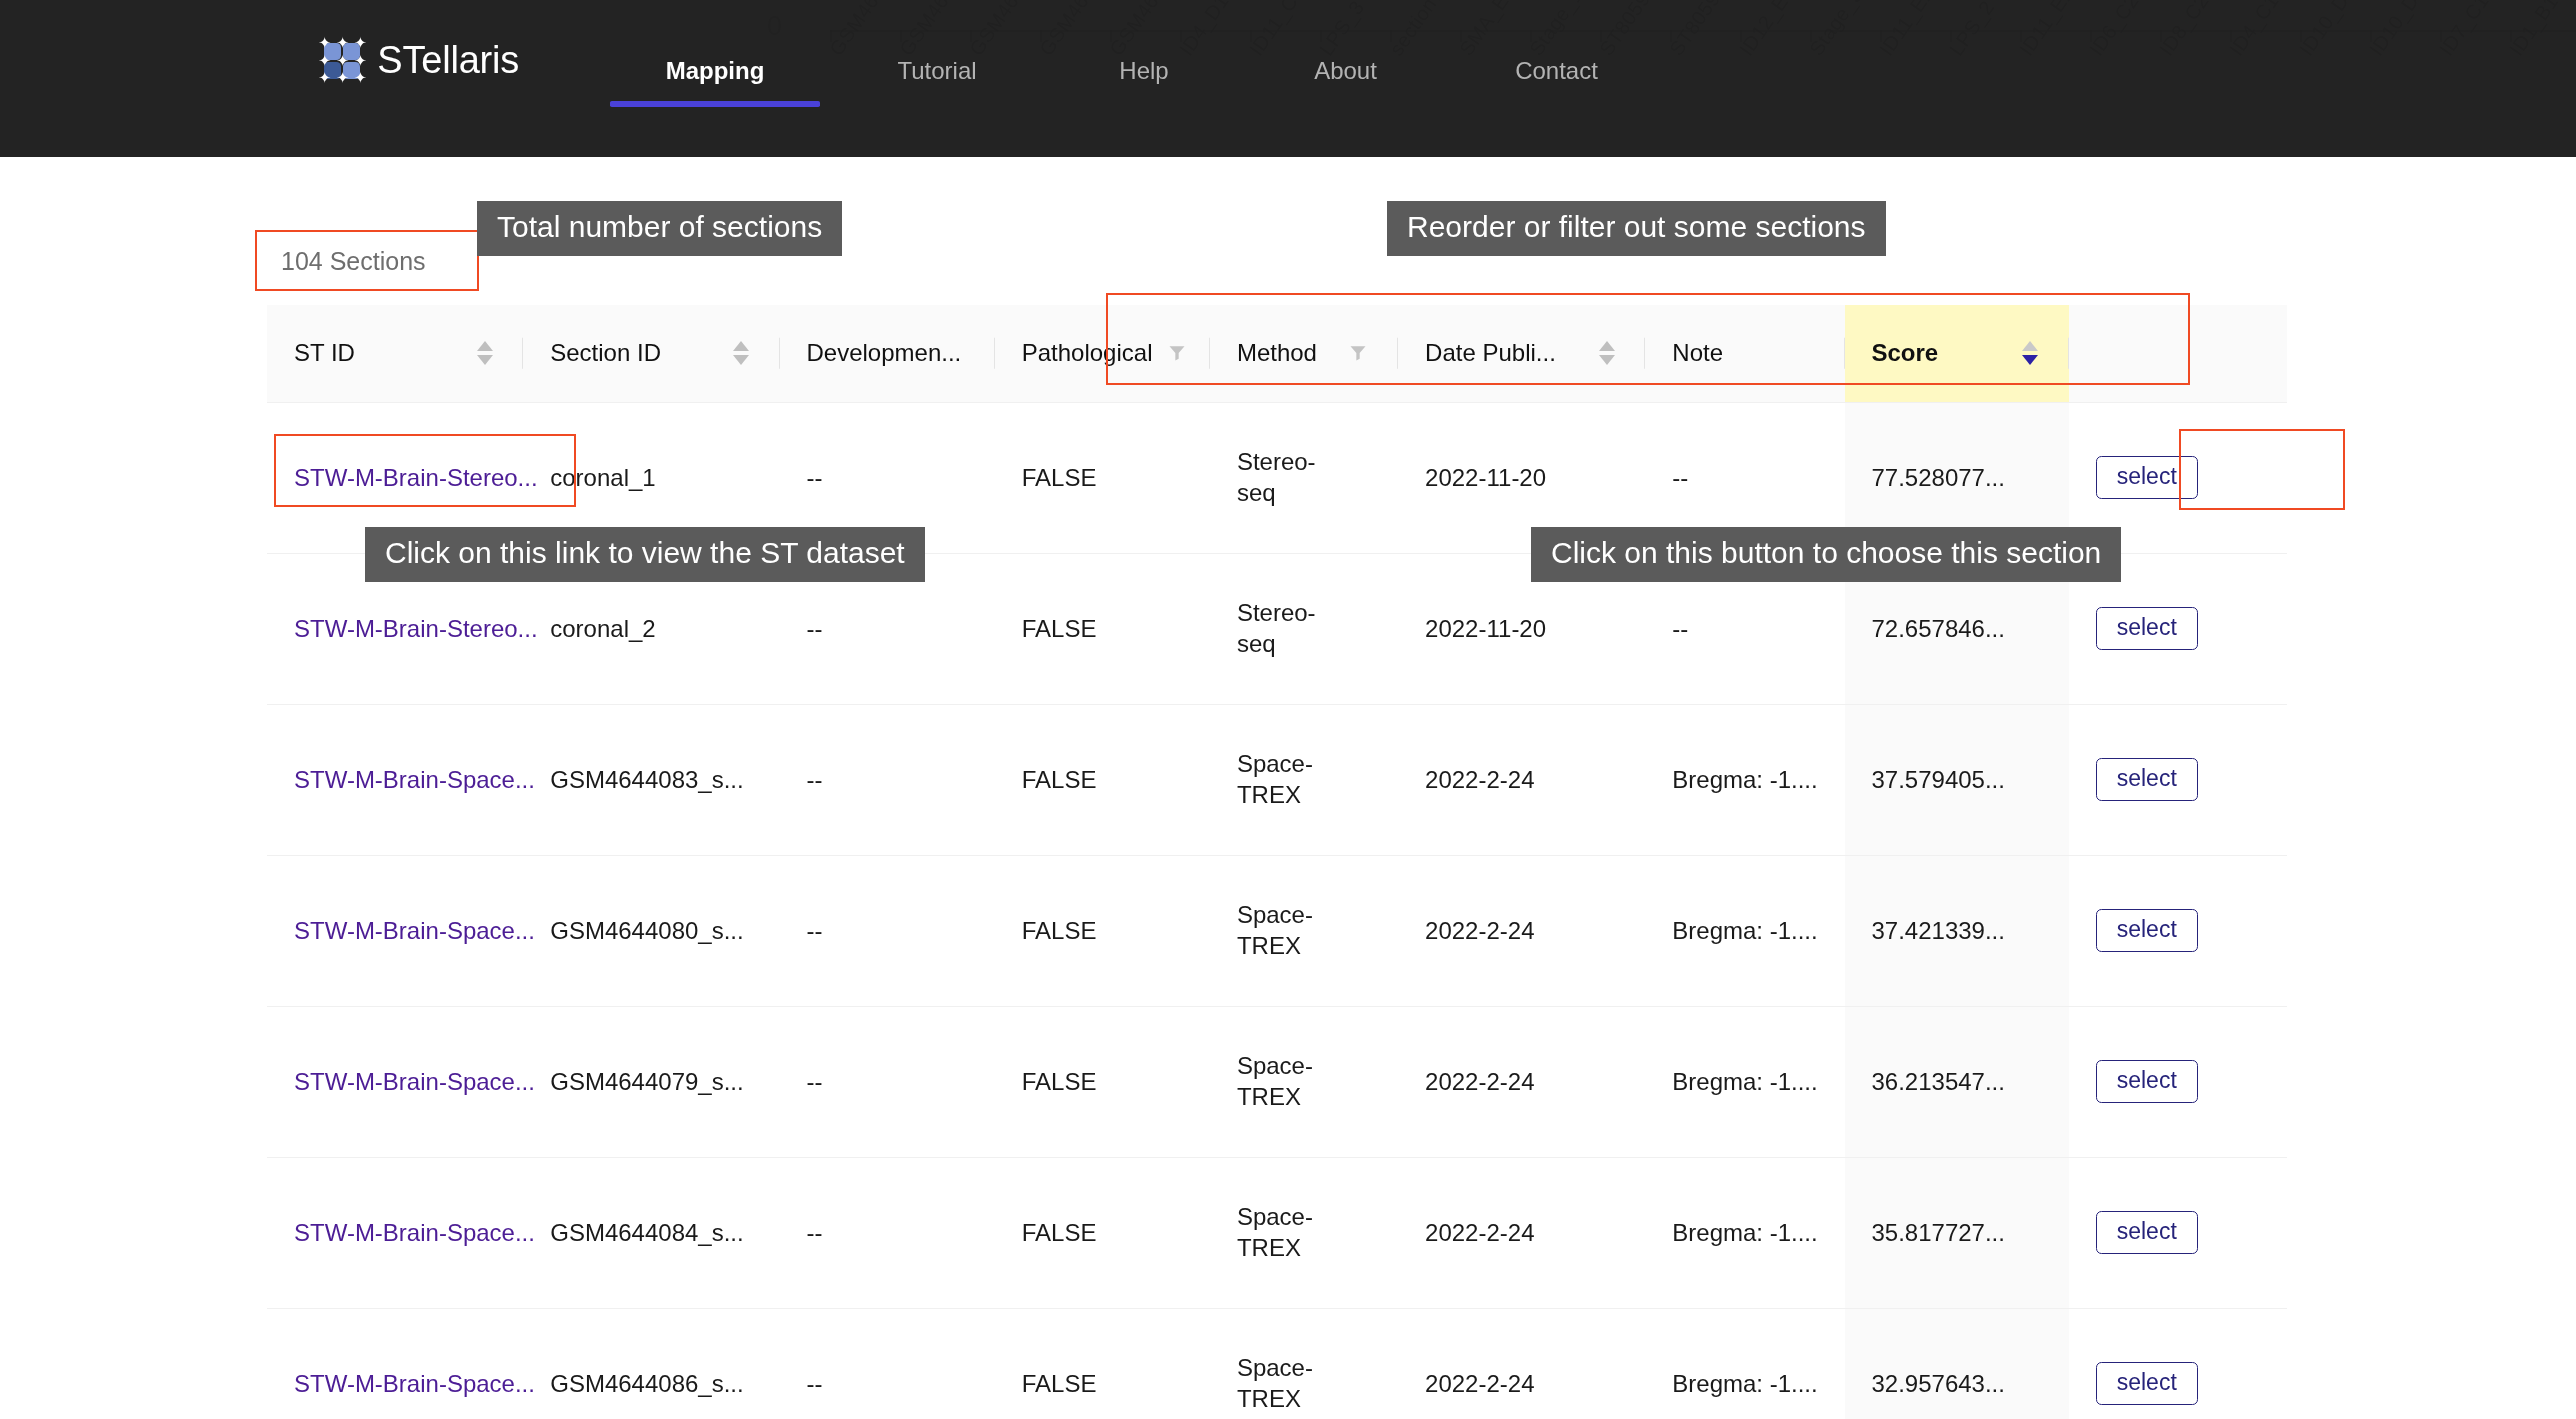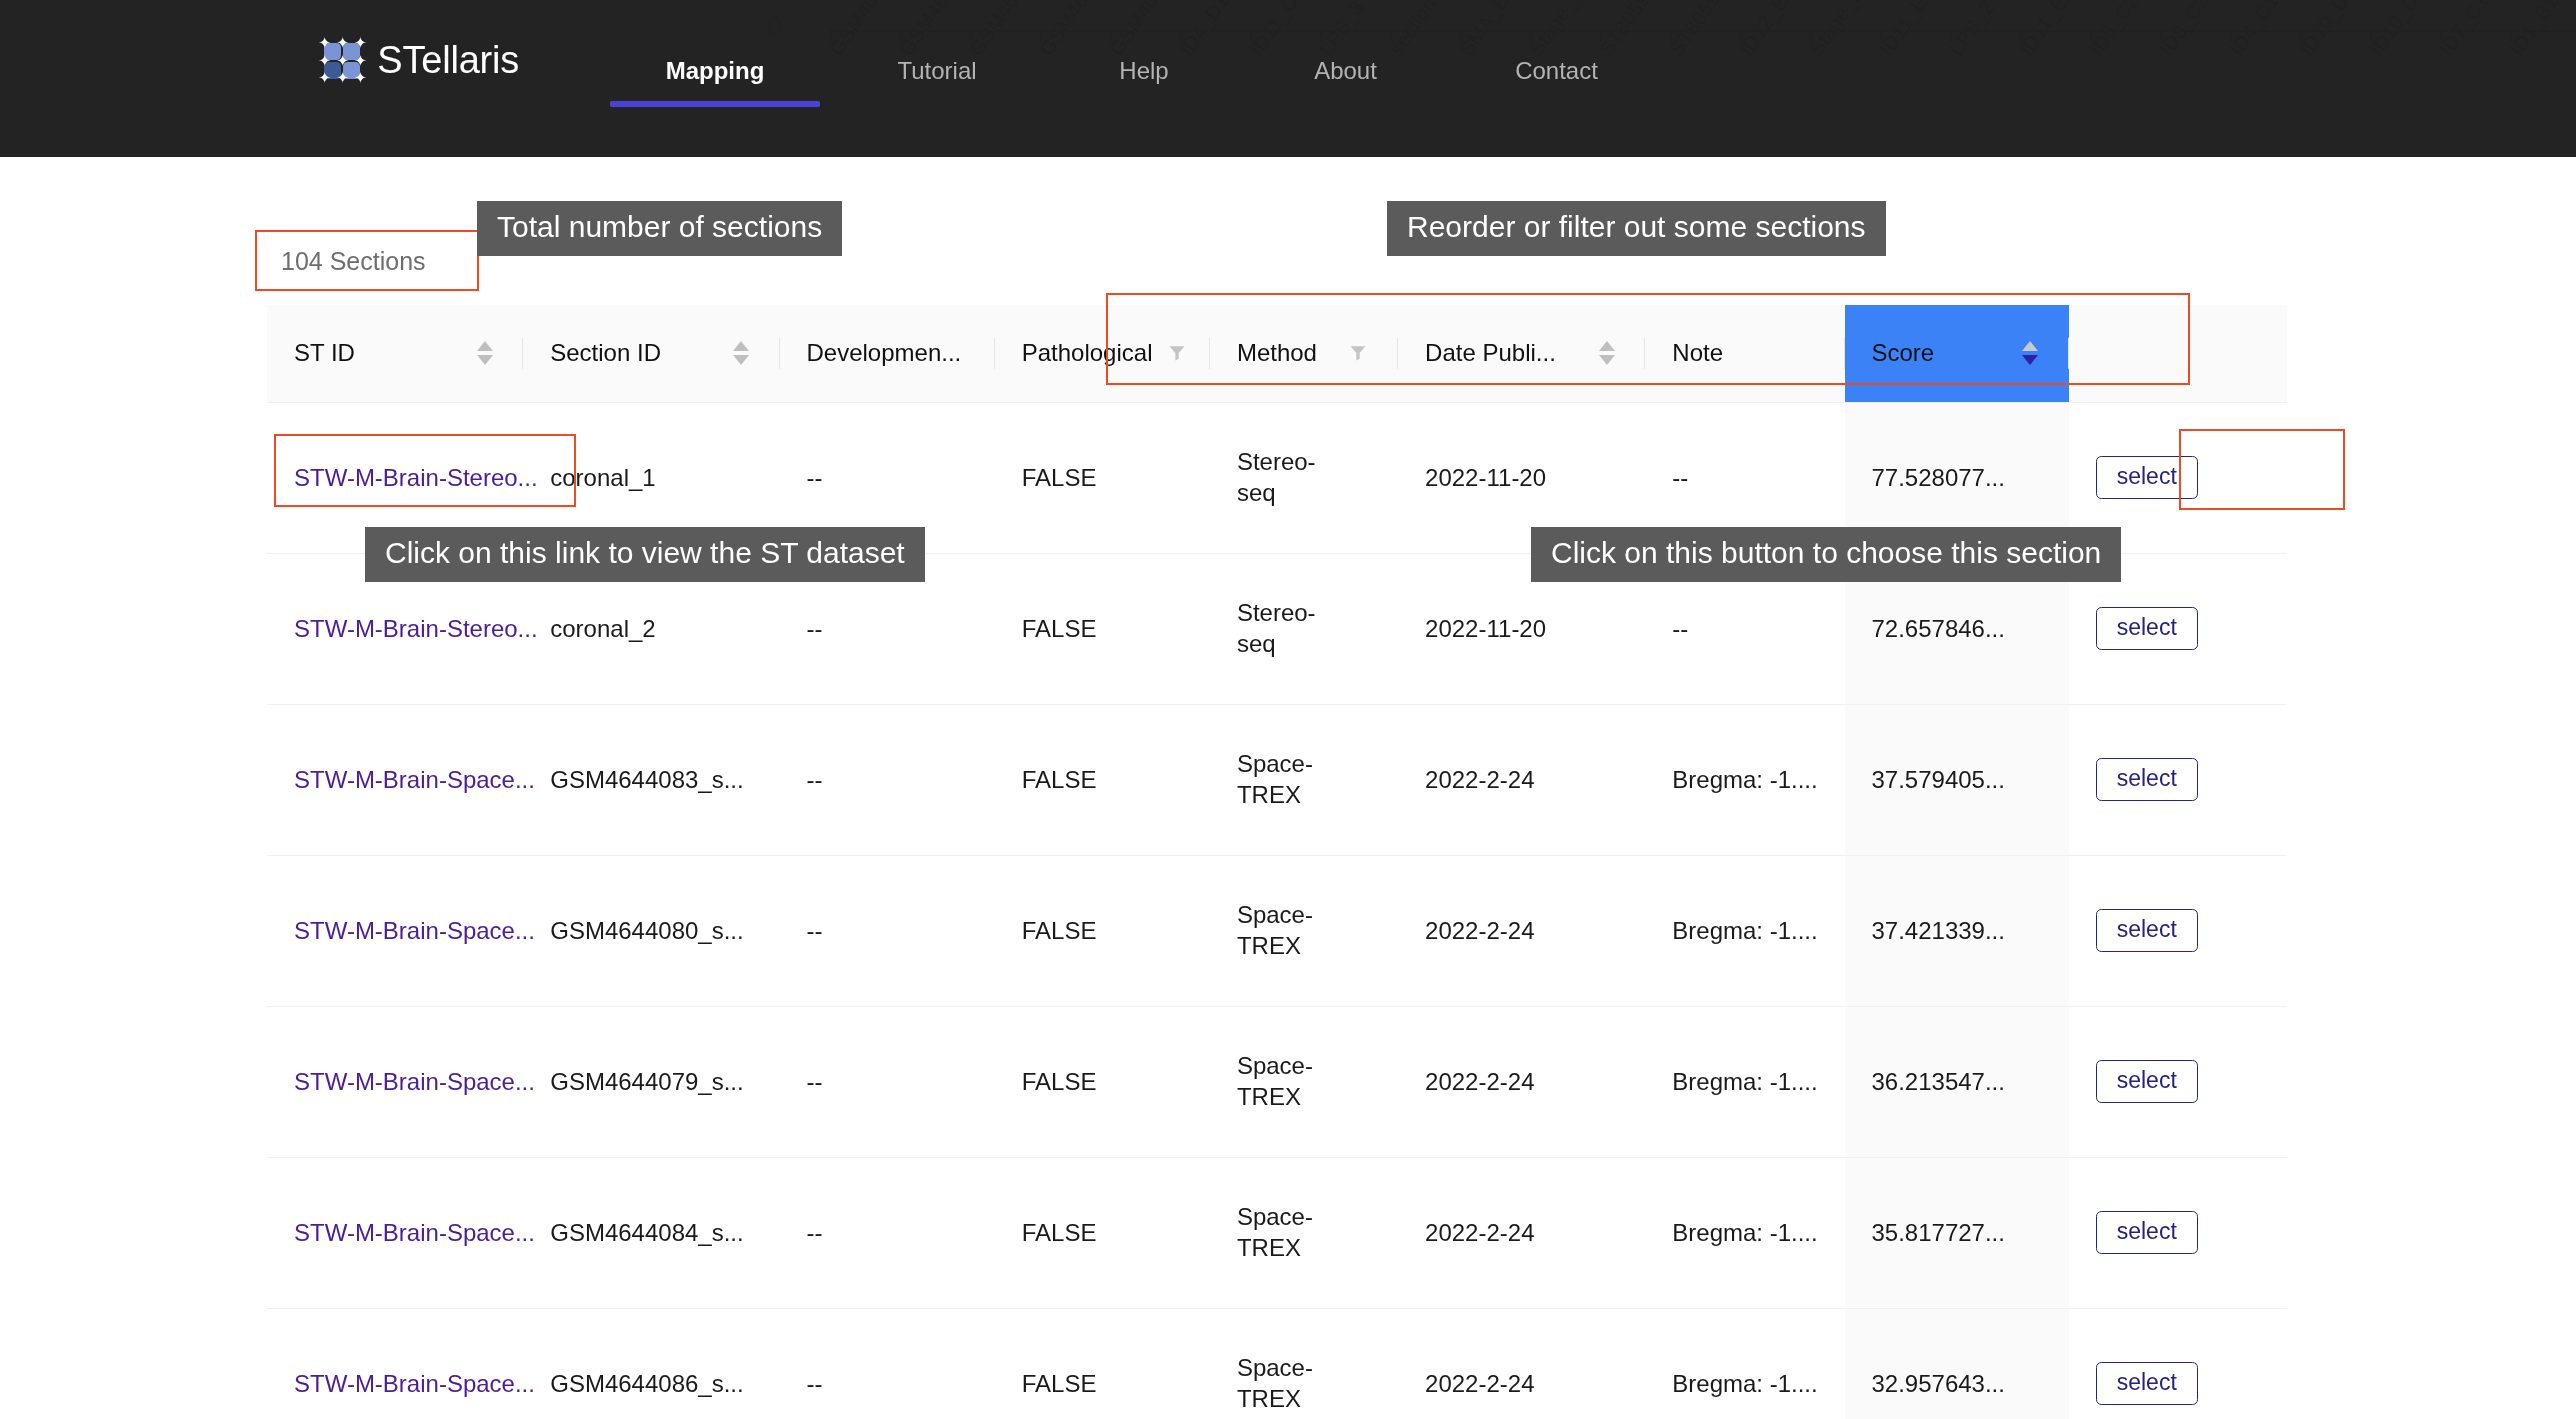--- a/index.html
+++ b/index.html
@@ -187,21 +187,21 @@
     padding: 0 0 0 27px;
     font-size: 24px;
     font-weight: normal;
     color: #111111;
     text-align: left;
     position: relative;
     box-sizing: border-box;
     vertical-align: middle;
     border-bottom: 0.9px solid #f0f0f0;
   }
-  table.grid thead th.sorted-col { background: #3b82f6; }
+  table.grid thead th.sorted-col { background: #fef9c3; font-weight: bold; }
   th .th-inner {
     display: flex;
     align-items: center;
     gap: 14.4px;
   }
   th .col-div {
     position: absolute;
     right: 0;
     top: 50%;
     transform: translateY(-50%);

